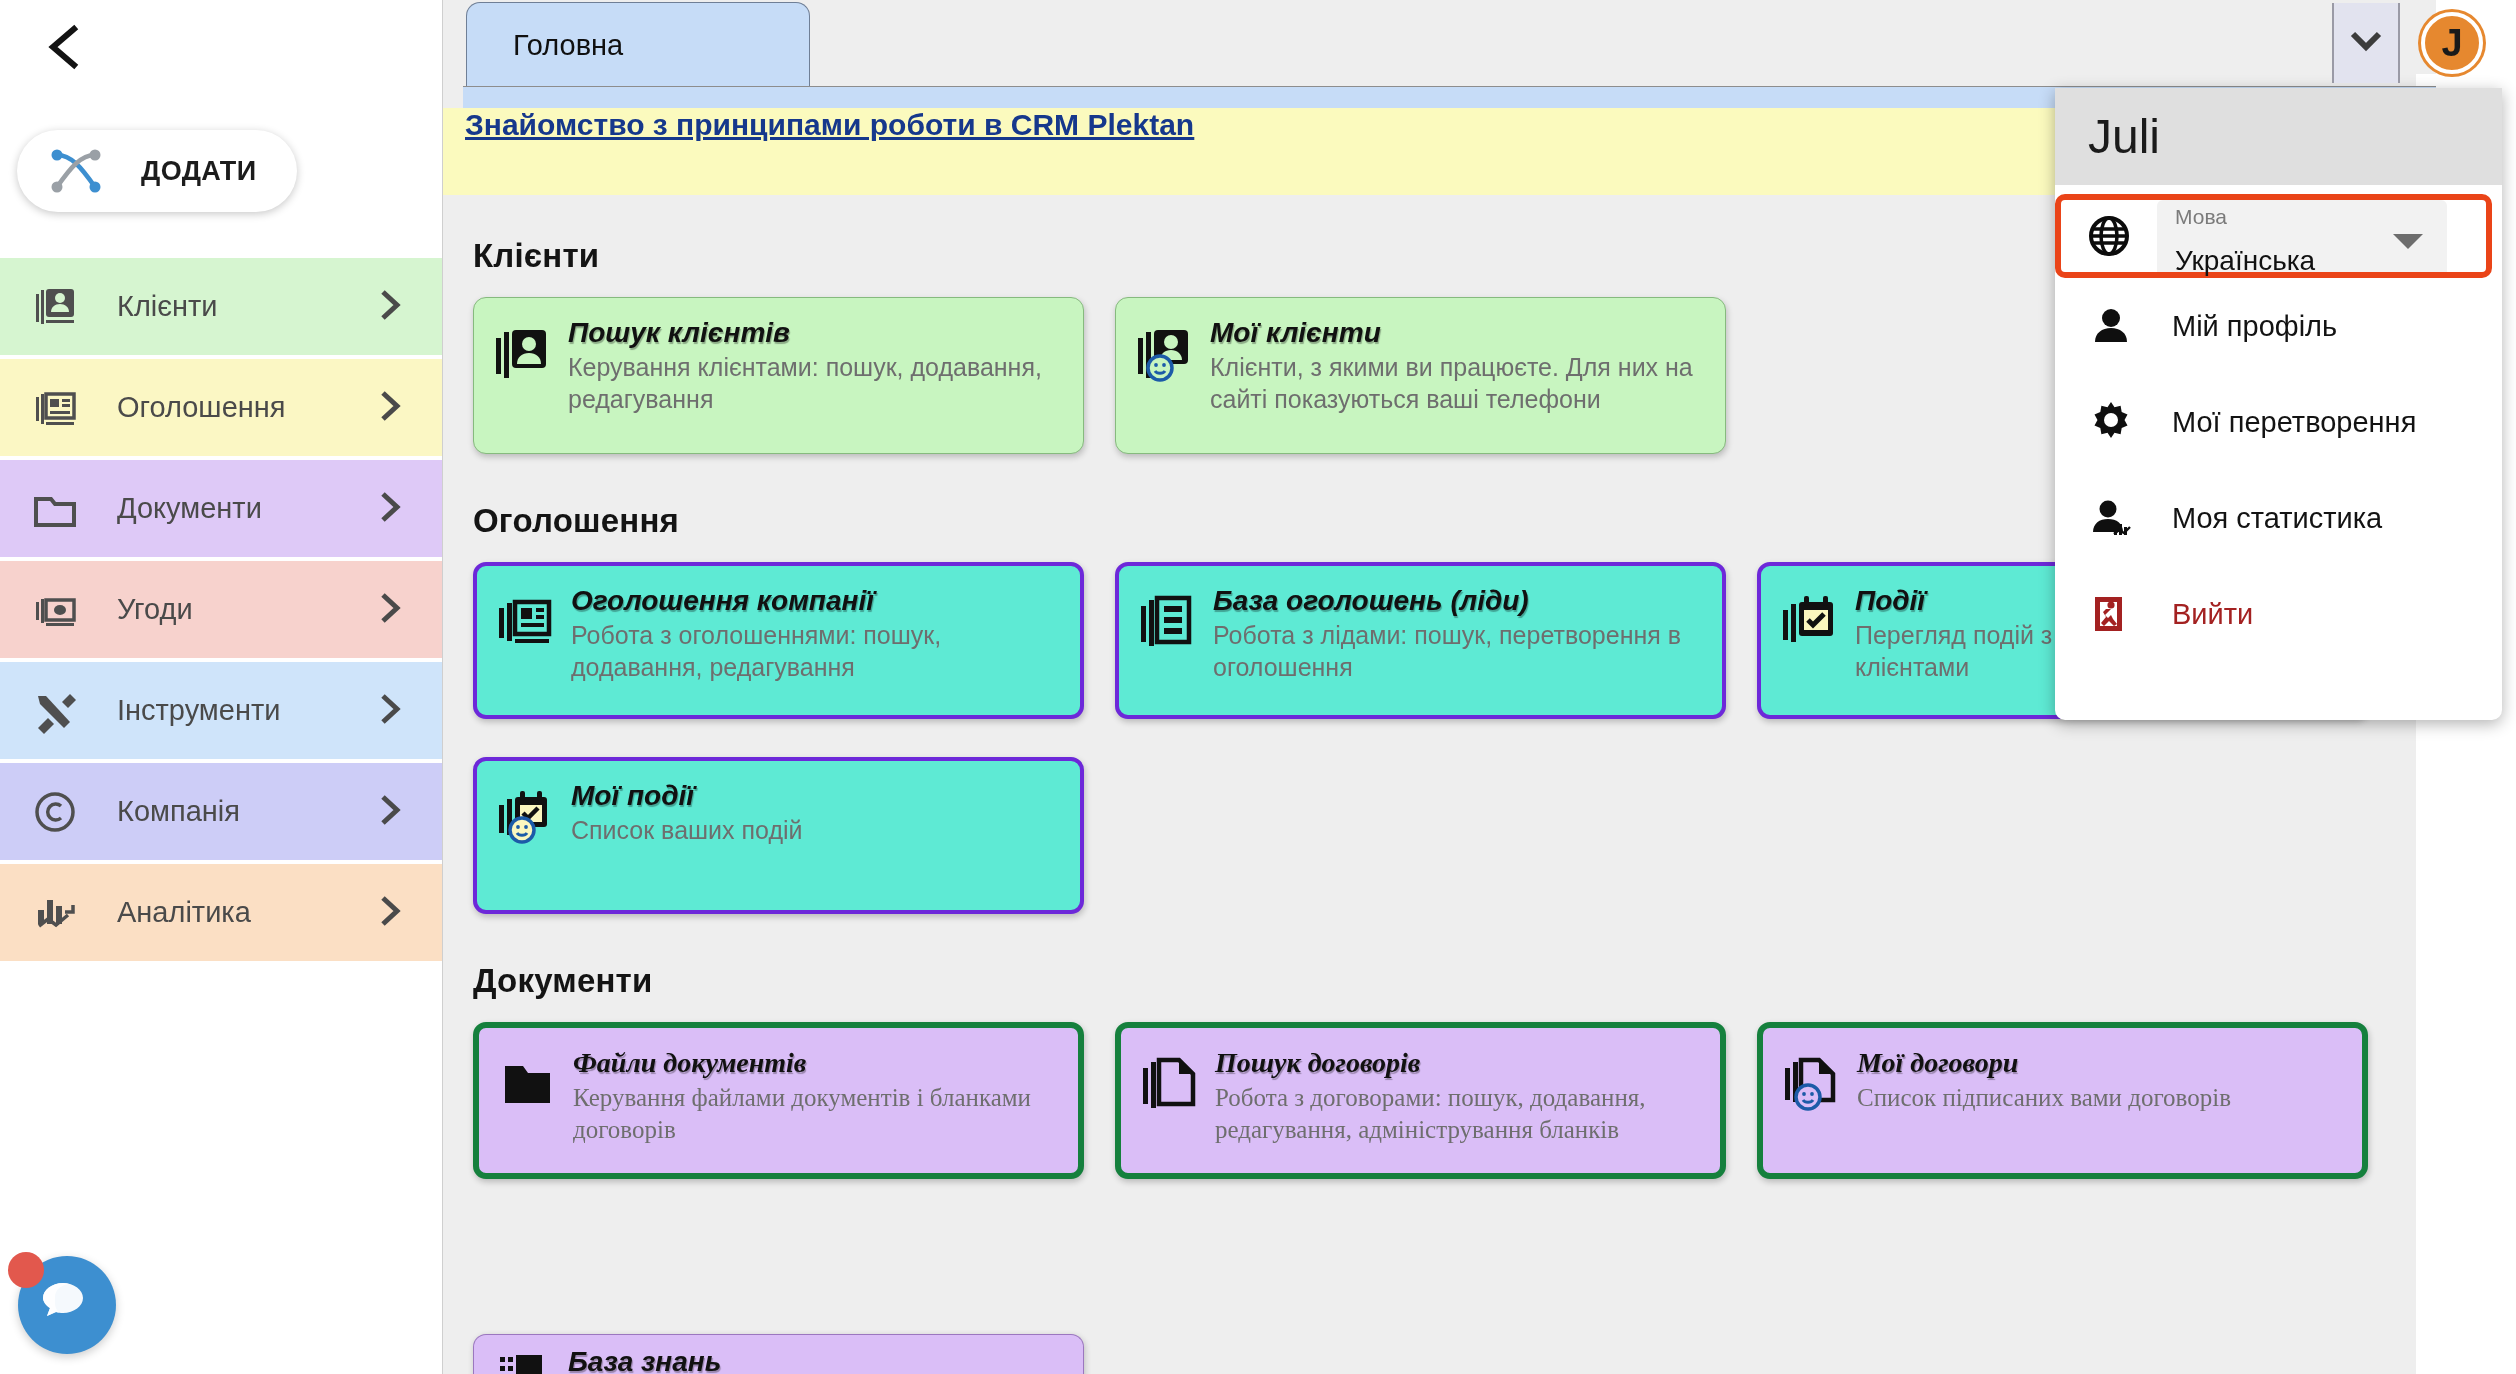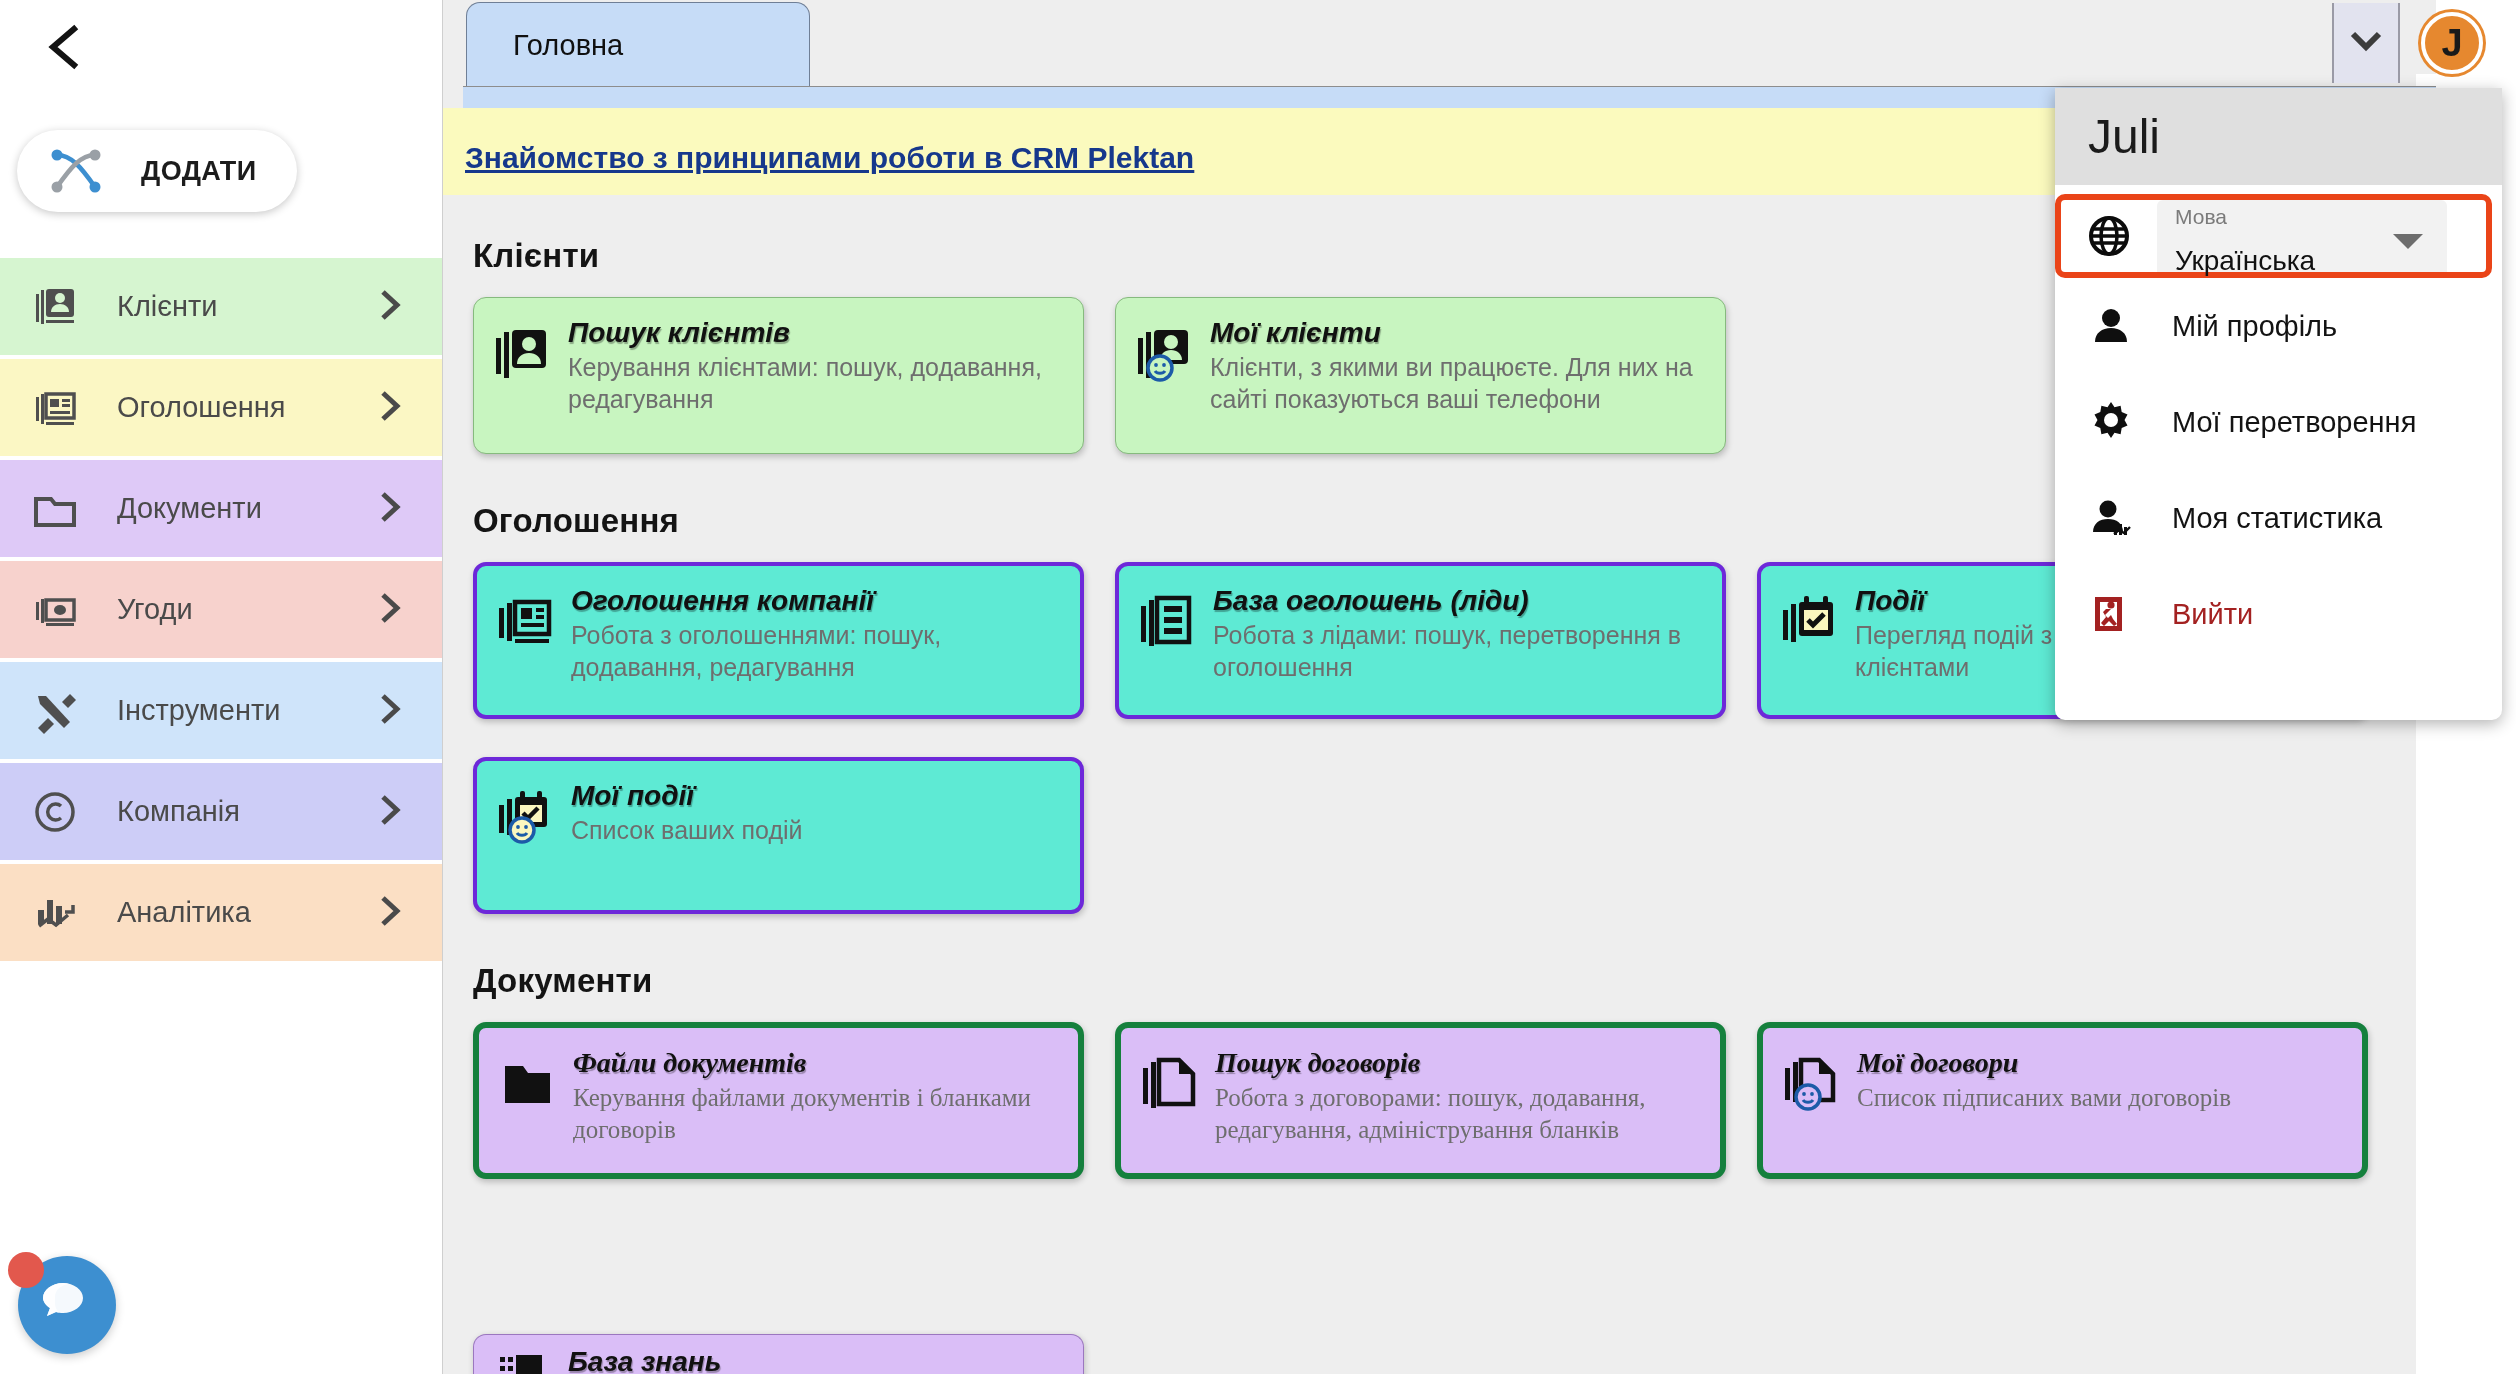--- a/index.html
+++ b/index.html
@@ -106,21 +106,21 @@
     position: absolute; left: 0; top: 86px;
     width: 1973px; height: 22px;
     background: #c6dcf7;
     border-top: 1px solid #8d8d8d;
   }
 
   .banner {
     position: absolute; left: 0; top: 108px;
     width: 1973px; height: 100px;
     background: #fbfabe;
-    display: flex; align-items: center; text-decoration: underline;
+    display: flex;  text-decoration: underline;
   }
   .banner-link {
     margin-left: 22px;
     font-size: 30px; font-weight: bold;
     color: #16388c;
     text-decoration: underline;
     cursor: pointer;
   }
 
   .content {

